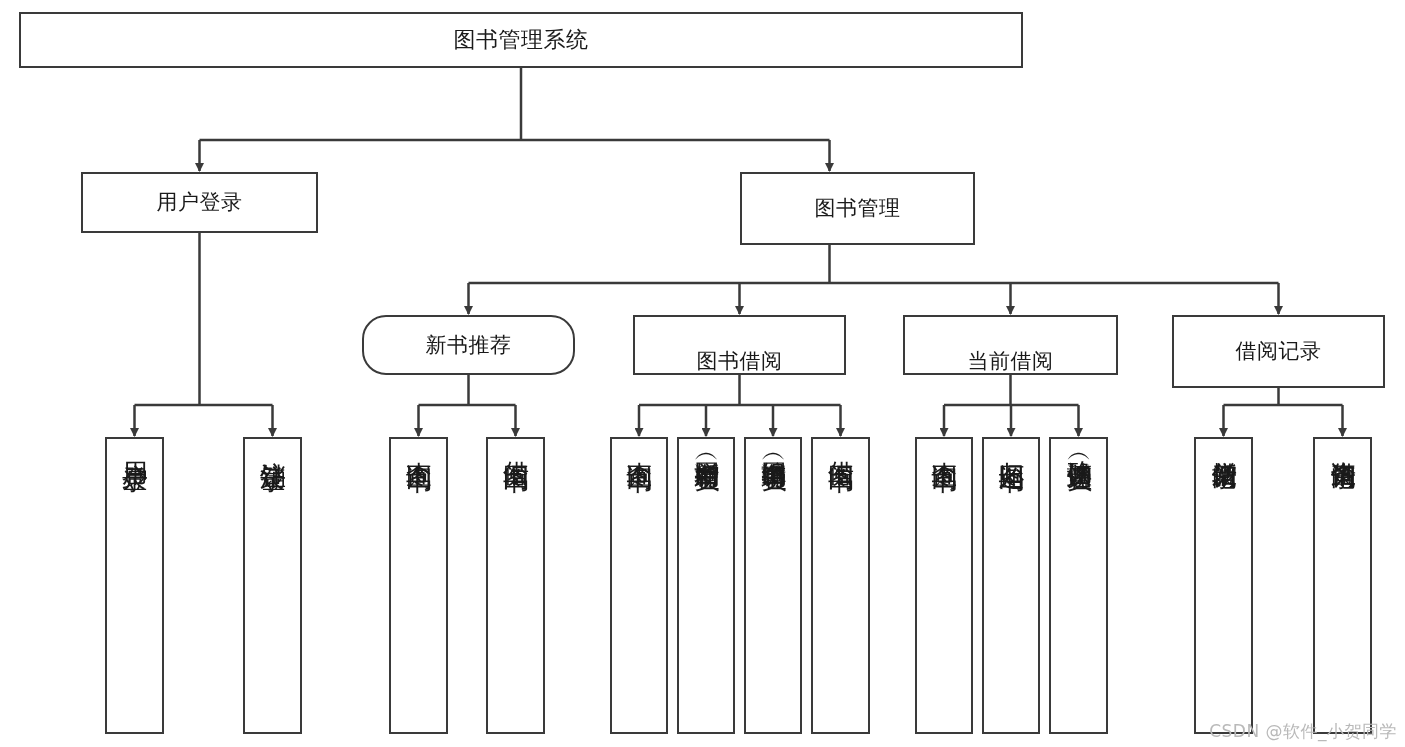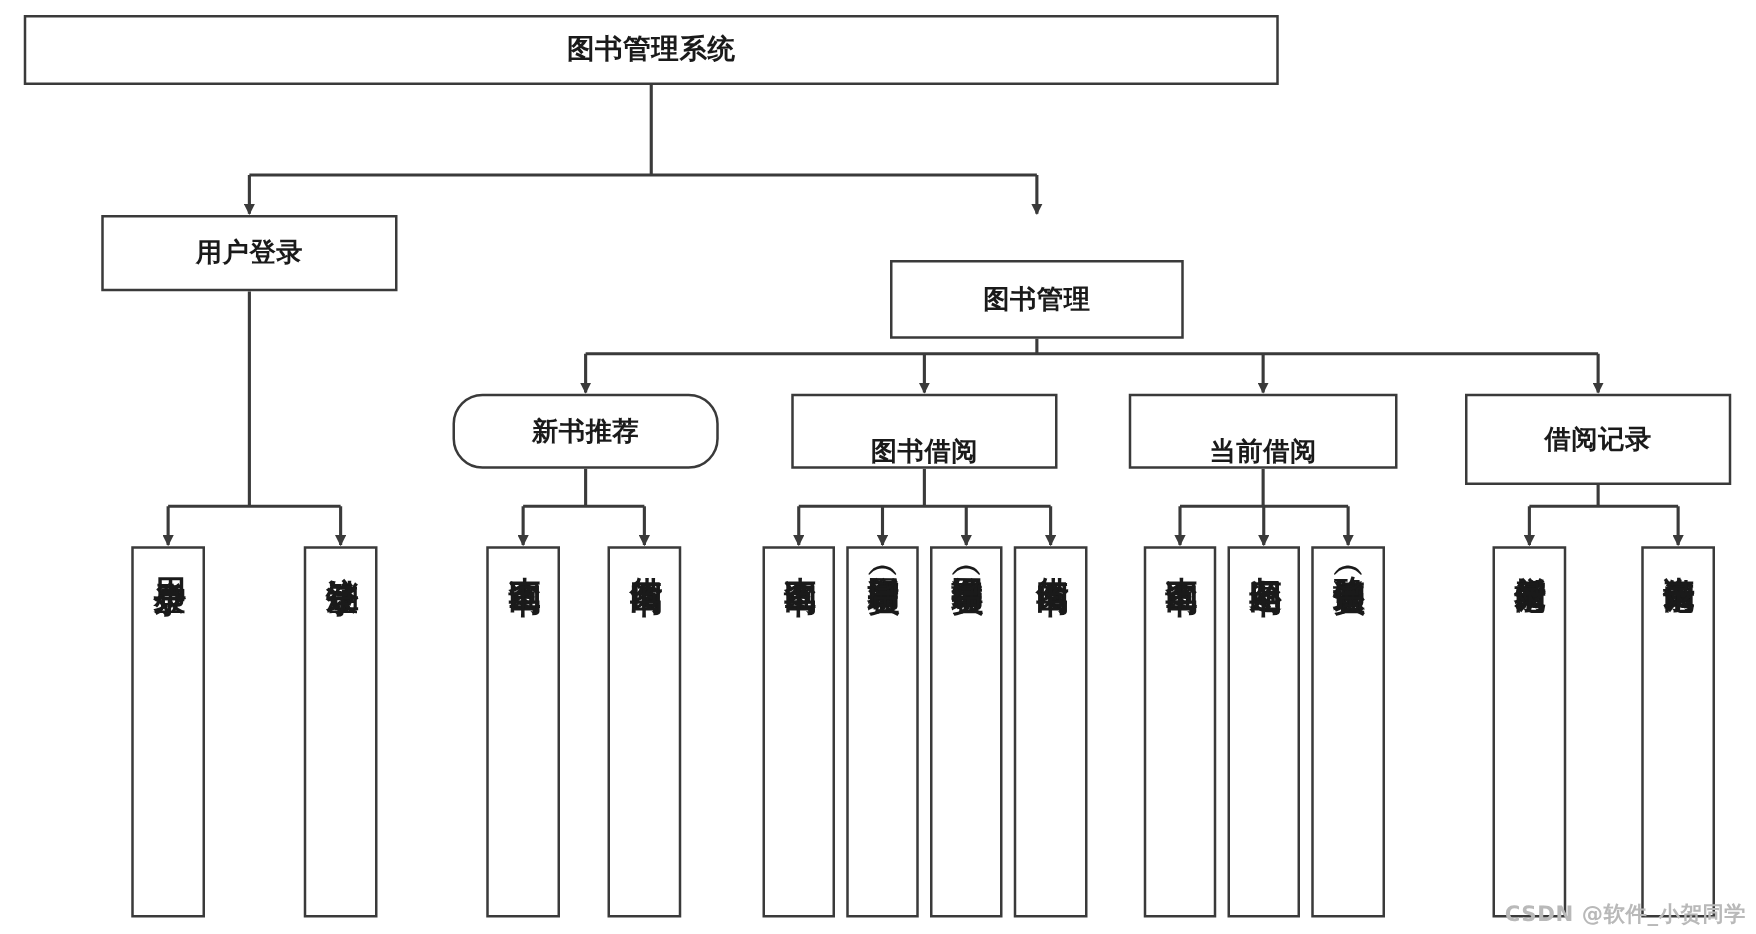--- a/index.html
+++ b/index.html
@@ -34,21 +34,20 @@
     display: flex;
     align-items: center;
     justify-content: center;
     color: #1a1a1a;
   }
   .node-label {
     display: block;
     text-align: center;
     white-space: nowrap;
     line-height: 1.15;
-    font-weight: bold;
   }
   .node.horizontal .node-label {
     font-size: 21px;
     letter-spacing: 0.5px;
   }
   .node.root .node-label {
     font-size: 22px;
   }
   .node.vertical {
     align-items: flex-start;
@@ -68,21 +67,20 @@
   }
   .watermark {
     position: absolute;
     right: 8px;
     bottom: 4px;
     font-size: 17px;
     color: #b9b9b9;
     letter-spacing: 0.5px;
     white-space: nowrap;
     font-family: "DejaVu Sans", "Liberation Sans", sans-serif;
-    font-weight: bold;
   }
 </style>
 </head>
 <body>
 
 <div id="diagram-root">
   <svg class="edges" viewBox="0 0 1405 747" xmlns="http://www.w3.org/2000/svg">
     <defs>
       <marker id="arrow" markerWidth="9" markerHeight="9" refX="8" refY="4.5" orient="auto" markerUnits="userSpaceOnUse">
         <path d="M0,0 L9,4.5 L0,9 z" fill="#3a3a3a"></path>
@@ -124,21 +122,21 @@
         <path d="M1342.5,405 L1342.5,436" marker-end="url(#arrow)"></path>
       </g>
   </svg>
   <div id="node-layer">
       <div class="node horizontal root tall-text" style="left: 19px; top: 12px; width: 1004px; height: 56px;">
         <span class="node-label">图书管理系统</span>
       </div>
       <div class="node horizontal" style="left: 81px; top: 172px; width: 237px; height: 61px;">
         <span class="node-label">用户登录</span>
       </div>
-      <div class="node horizontal" style="left: 712px; top: 172px; width: 235px; height: 63px; margin-top: 36px;">
+      <div class="node horizontal" style="left: 740px; top: 172px; width: 235px; height: 73px;">
         <span class="node-label">图书管理</span>
       </div>
       <div class="node horizontal" style="left: 362px; top: 315px; width: 213px; height: 60px; border-radius: 24px;">
         <span class="node-label">新书推荐</span>
       </div>
       <div class="node horizontal" style="left: 633px; top: 315px; width: 213px; height: 60px; align-items: flex-end;">
         <span class="node-label">图书借阅</span>
       </div>
       <div class="node horizontal" style="left: 903px; top: 315px; width: 215px; height: 60px; align-items: flex-end;">
         <span class="node-label">当前借阅</span>

